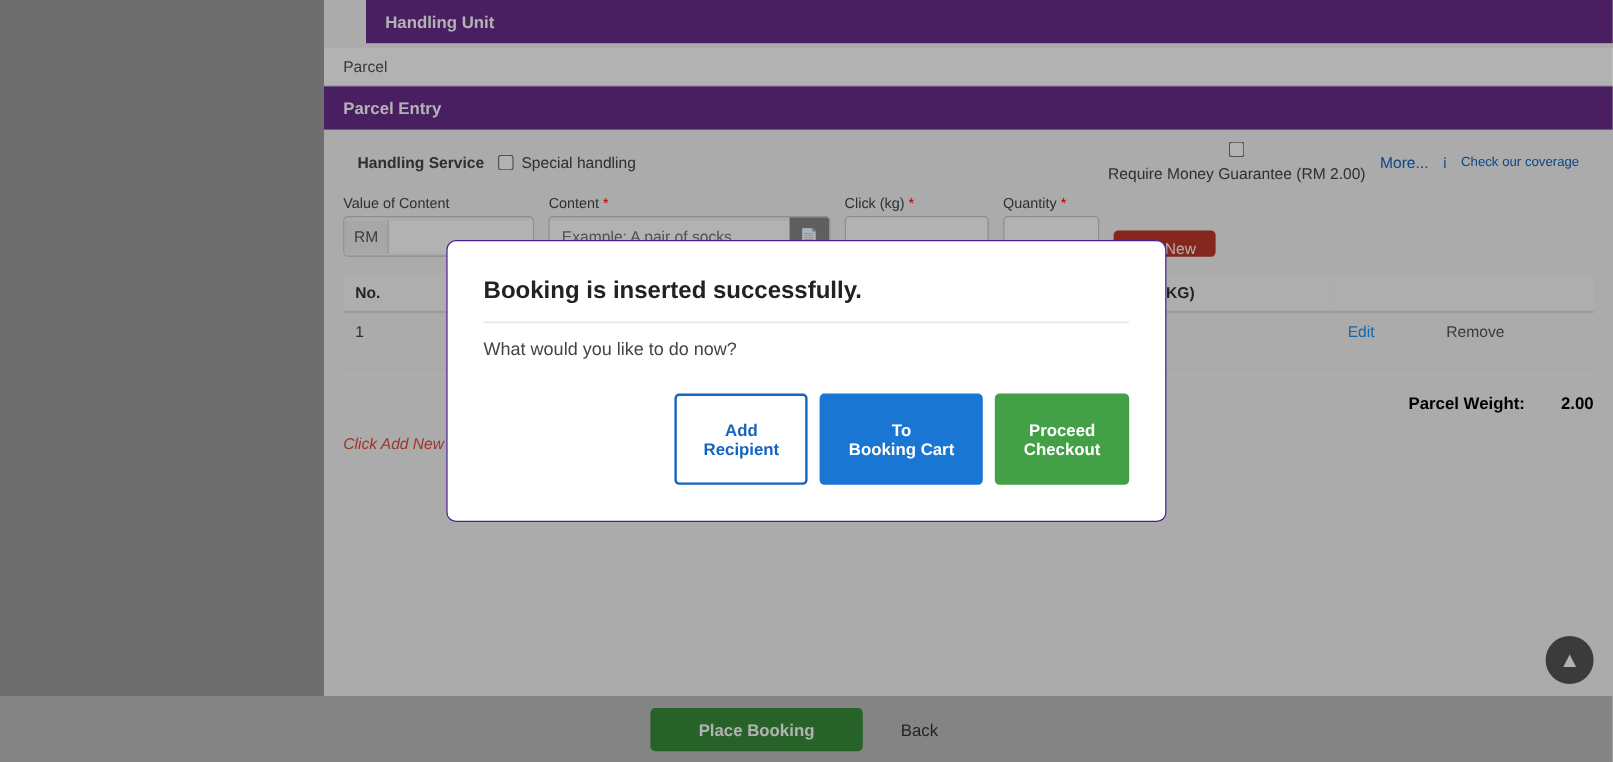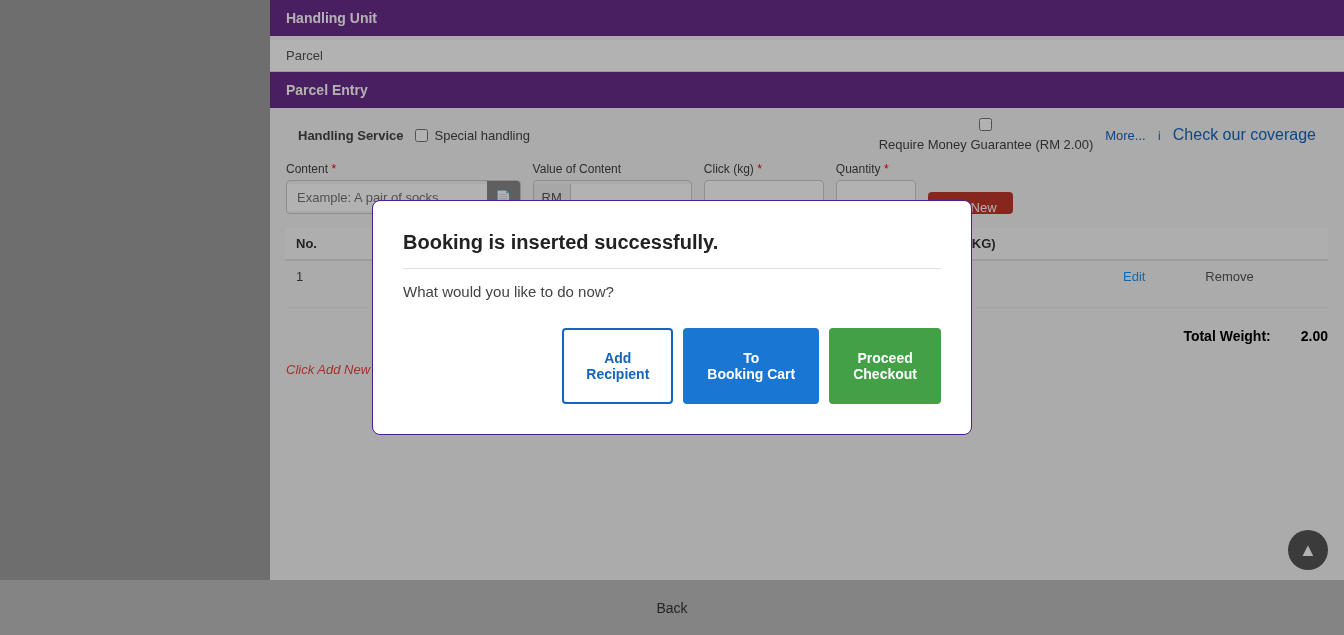--- a/index.html
+++ b/index.html
@@ -28,20 +28,21 @@
       background: #f5f5f5;
     }
 
     .section-header {
       background: #6b2d8b;
       color: white;
       padding: 10px 16px;
       font-size: 14px;
       font-weight: bold;
       margin-bottom: 4px;
+      margin-left: 35px;
     }
 
     .section-subheader {
       background: white;
       padding: 8px 16px;
       font-size: 13px;
       color: #555;
       border-bottom: 1px solid #ddd;
       margin-bottom: 0;
     }
@@ -363,21 +364,21 @@
       cursor: pointer;
     }
 
     .info-icon {
       color: #1565c0;
       font-size: 12px;
     }
 
     .check-coverage-link {
       color: #1565c0;
-      font-size: 16px;
+      font-size: 11px;
       cursor: pointer;
     }
   </style>
 </head>
 <body>
 
 <div class="page-bg"></div>
 
 <div class="content-area">
 
@@ -405,37 +406,37 @@
         <input type="checkbox" style="">
         <span>Require Money Guarantee (RM 2.00)</span>
       </label>
       <span class="more-link">More...</span>
       <span class="info-icon">ℹ</span>
       <span class="check-coverage-link">Check our coverage</span>
     </div>
 
     <div class="form-row">
       <div class="form-group">
+        <label>Value of Content</label>
+        <div class="rm-input">
+          <span class="rm-prefix">RM</span>
+          <input type="text" style="width: 120px;">
+        </div>
+      </div>
+
+      <div class="form-group">
         <label>
           <span>Content</span>
           <span class="required"> *</span>
         </label>
         <div class="input-with-icon">
           <input type="text" style="width: 200px;" placeholder="Example: A pair of socks.">
           <button class="input-icon-btn">
             <span>📄</span>
           </button>
-        </div>
-      </div>
-
-      <div class="form-group">
-        <label>Value of Content</label>
-        <div class="rm-input">
-          <span class="rm-prefix">RM</span>
-          <input type="text" style="width: 120px;">
         </div>
       </div>
 
       <div class="form-group">
         <label>
           <span>Click (kg)</span>
           <span class="required"> *</span>
         </label>
         <input type="text" class="form-input" style="width: 120px;">
       </div>
@@ -479,29 +480,30 @@
             </td>
             <td>
               <span class="link-remove">Remove</span>
             </td>
           </tr>
         </tbody>
       </table>
     </div>
 
     <div class="total-row">
-      <span>Total Weight:</span>
+      <span>Parcel Weight:</span>
       <span>2.00</span>
     </div>
 
     <div class="hint-text">Click Add New to add more parcel</div>
   </div>
 </div>
 
 <div class="bottom-bar">
+  <button class="btn-place-booking">Place Booking</button>
   <button class="btn-back">Back</button>
 </div>
 
 <div class="scroll-top-btn">
   <span>▲</span>
 </div>
 
 <div class="overlay">
   <div class="modal">
     <div class="modal-title">Booking is inserted successfully.</div>

